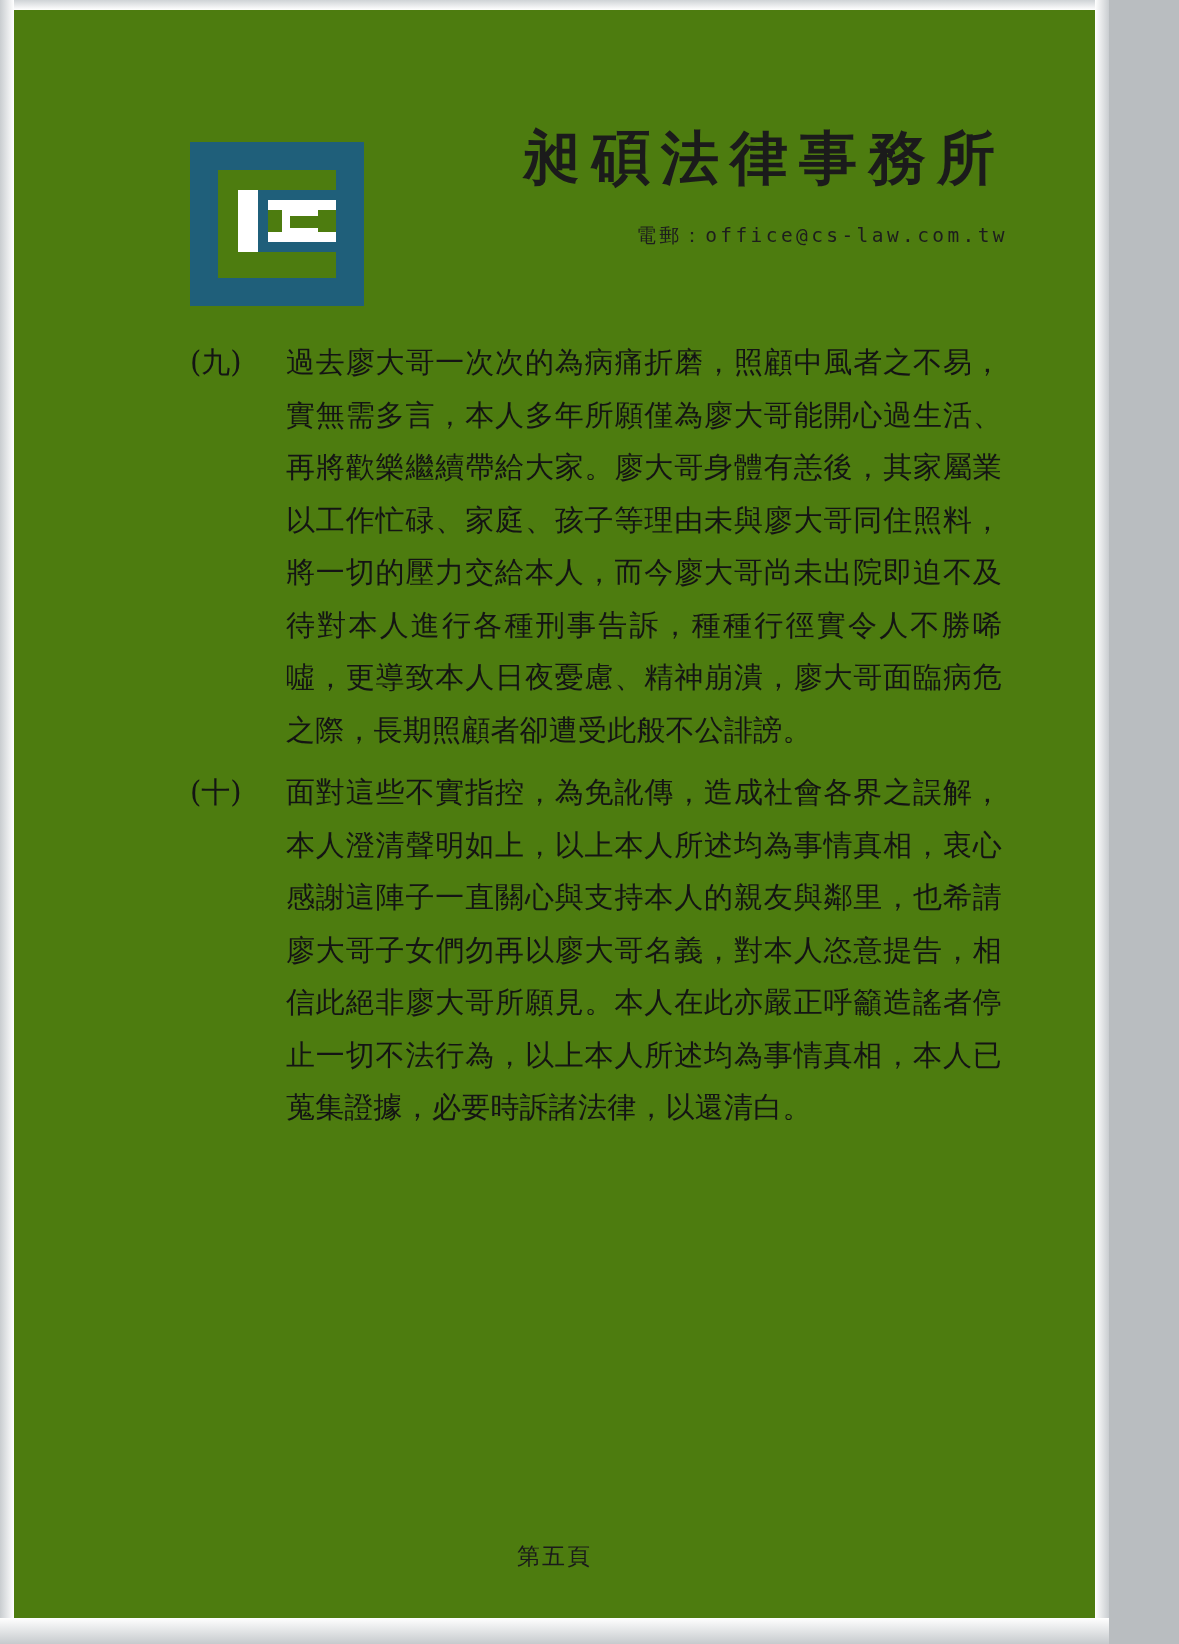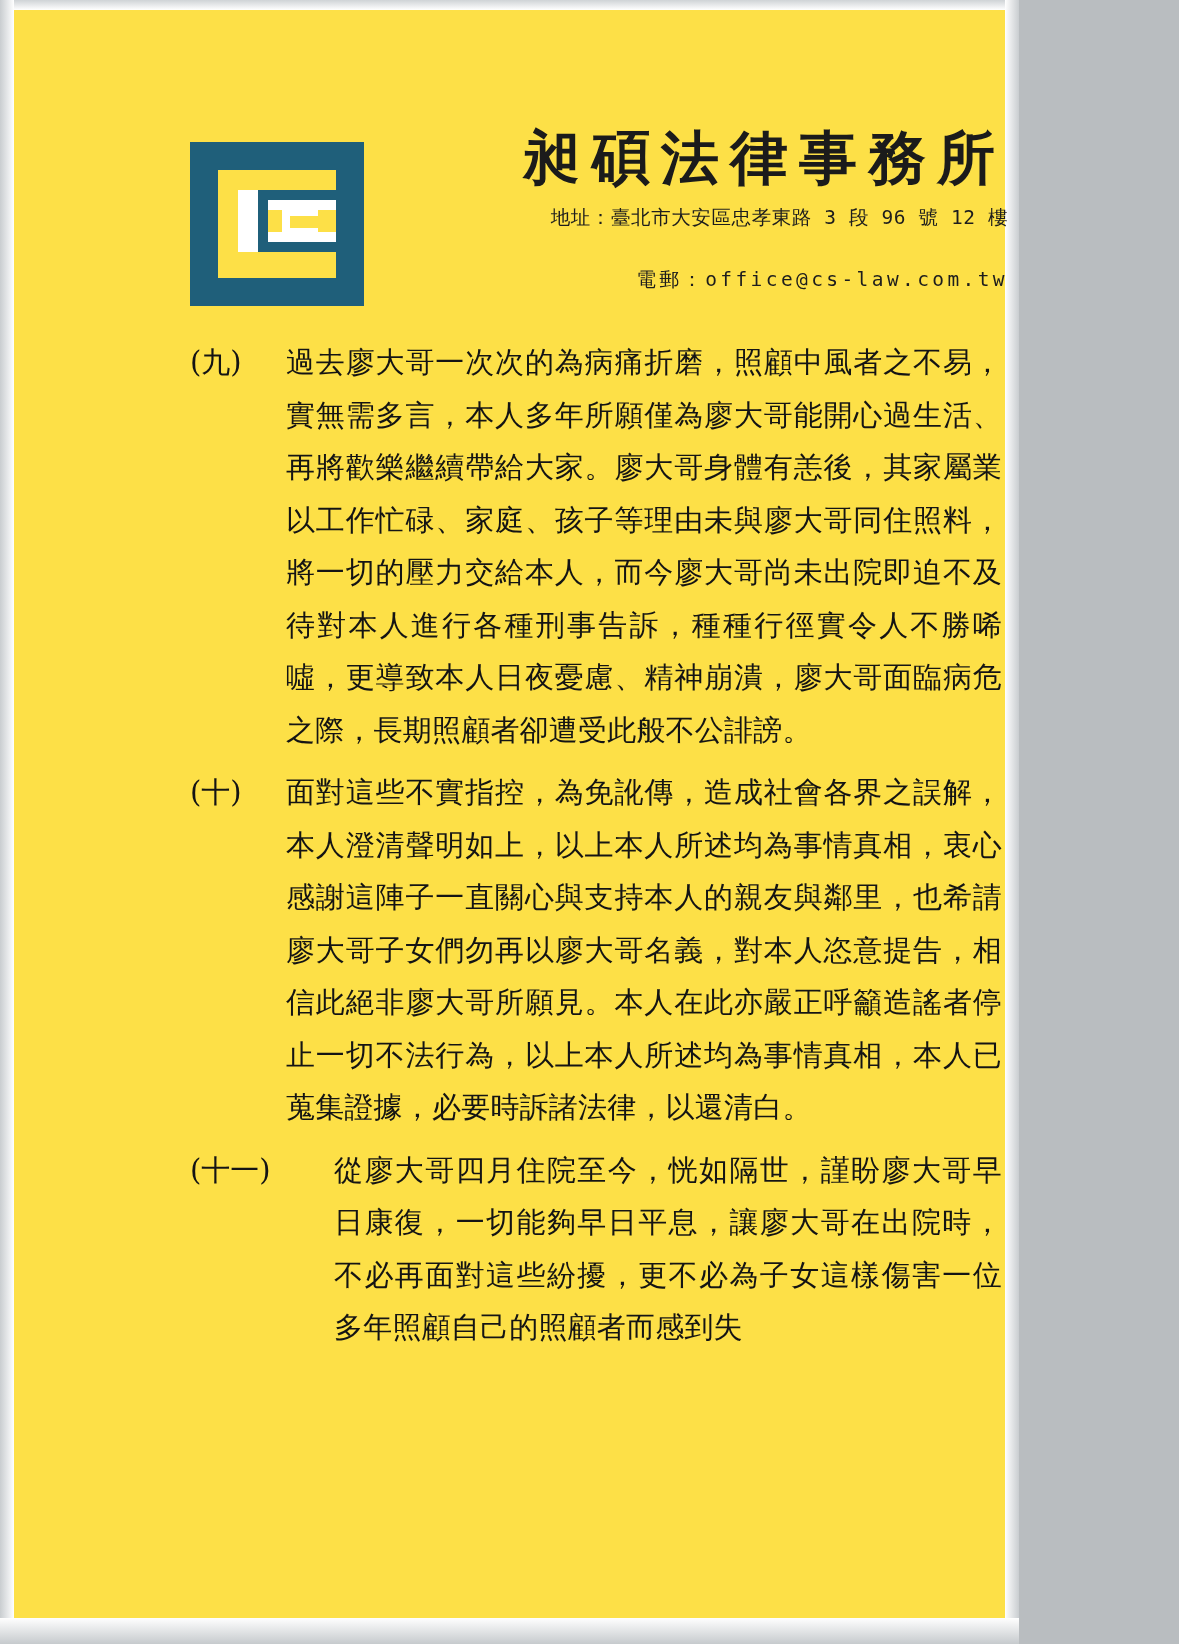--- a/index.html
+++ b/index.html
@@ -10,23 +10,23 @@
   }
   body {
     width: 1179px;
     height: 1644px;
     overflow: hidden;
     font-family: "Liberation Serif", "DejaVu Serif", serif;
   }
 
   .page {
     position: relative;
-    width: 1019px;
+    width: 1109px;
     height: 1644px;
-    background: #fde047;
+    background: #4d7c0f;
     box-sizing: border-box;
     overflow: hidden;
     text-decoration: underline;
   }
 
   
   .scan-edge-top {
     position: absolute;
     top: 0; left: 0; right: 0;
     height: 10px;
@@ -180,39 +180,35 @@
           <path d="M52 54 H150 V74 H72 V96 H150 V116 H52 Z" fill="#ffffff"></path>
           <path d="M72 54 H150 V64 H82 V106 H150 V116 H72 Z"></path>
           <path d="M96 72 H132 V80 H104 V92 H132 V100 H96 Z" fill="#ffffff"></path>
         </g>
       </svg>
     </div>
 
     <div class="firm-block">
       <div class="firm-name">昶碩法律事務所</div>
       <div class="firm-contact">
-        <div>地址：臺北市大安區忠孝東路 3 段 96 號 12 樓</div>
         <div class="contact-email">電郵：office@cs-law.com.tw</div>
       </div>
     </div>
   </div>
 
   <div class="doc-body">
 
     <div class="para">
       <div class="para-num w2">(九)</div>
       <div class="para-text">過去廖大哥一次次的為病痛折磨，照顧中風者之不易，實無需多言，本人多年所願僅為廖大哥能開心過生活、再將歡樂繼續帶給大家。廖大哥身體有恙後，其家屬業以工作忙碌、家庭、孩子等理由未與廖大哥同住照料，將一切的壓力交給本人，而今廖大哥尚未出院即迫不及待對本人進行各種刑事告訴，種種行徑實令人不勝唏噓，更導致本人日夜憂慮、精神崩潰，廖大哥面臨病危之際，長期照顧者卻遭受此般不公誹謗。</div>
     </div>
 
     <div class="para">
       <div class="para-num w2">(十)</div>
       <div class="para-text">面對這些不實指控，為免訛傳，造成社會各界之誤解，本人澄清聲明如上，以上本人所述均為事情真相，衷心感謝這陣子一直關心與支持本人的親友與鄰里，也希請廖大哥子女們勿再以廖大哥名義，對本人恣意提告，相信此絕非廖大哥所願見。本人在此亦嚴正呼籲造謠者停止一切不法行為，以上本人所述均為事情真相，本人已蒐集證據，必要時訴諸法律，以還清白。</div>
     </div>
 
-    <div class="para para-indent">
-      <div class="para-num w3">(十一)</div>
-      <div class="para-text">從廖大哥四月住院至今，恍如隔世，謹盼廖大哥早日康復，一切能夠早日平息，讓廖大哥在出院時，不必再面對這些紛擾，更不必為子女這樣傷害一位多年照顧自己的照顧者而感到失</div>
-    </div>
 
   </div>
 
+  <div class="page-footer">第五頁</div>
 
 </div>
 
 </body></html>

